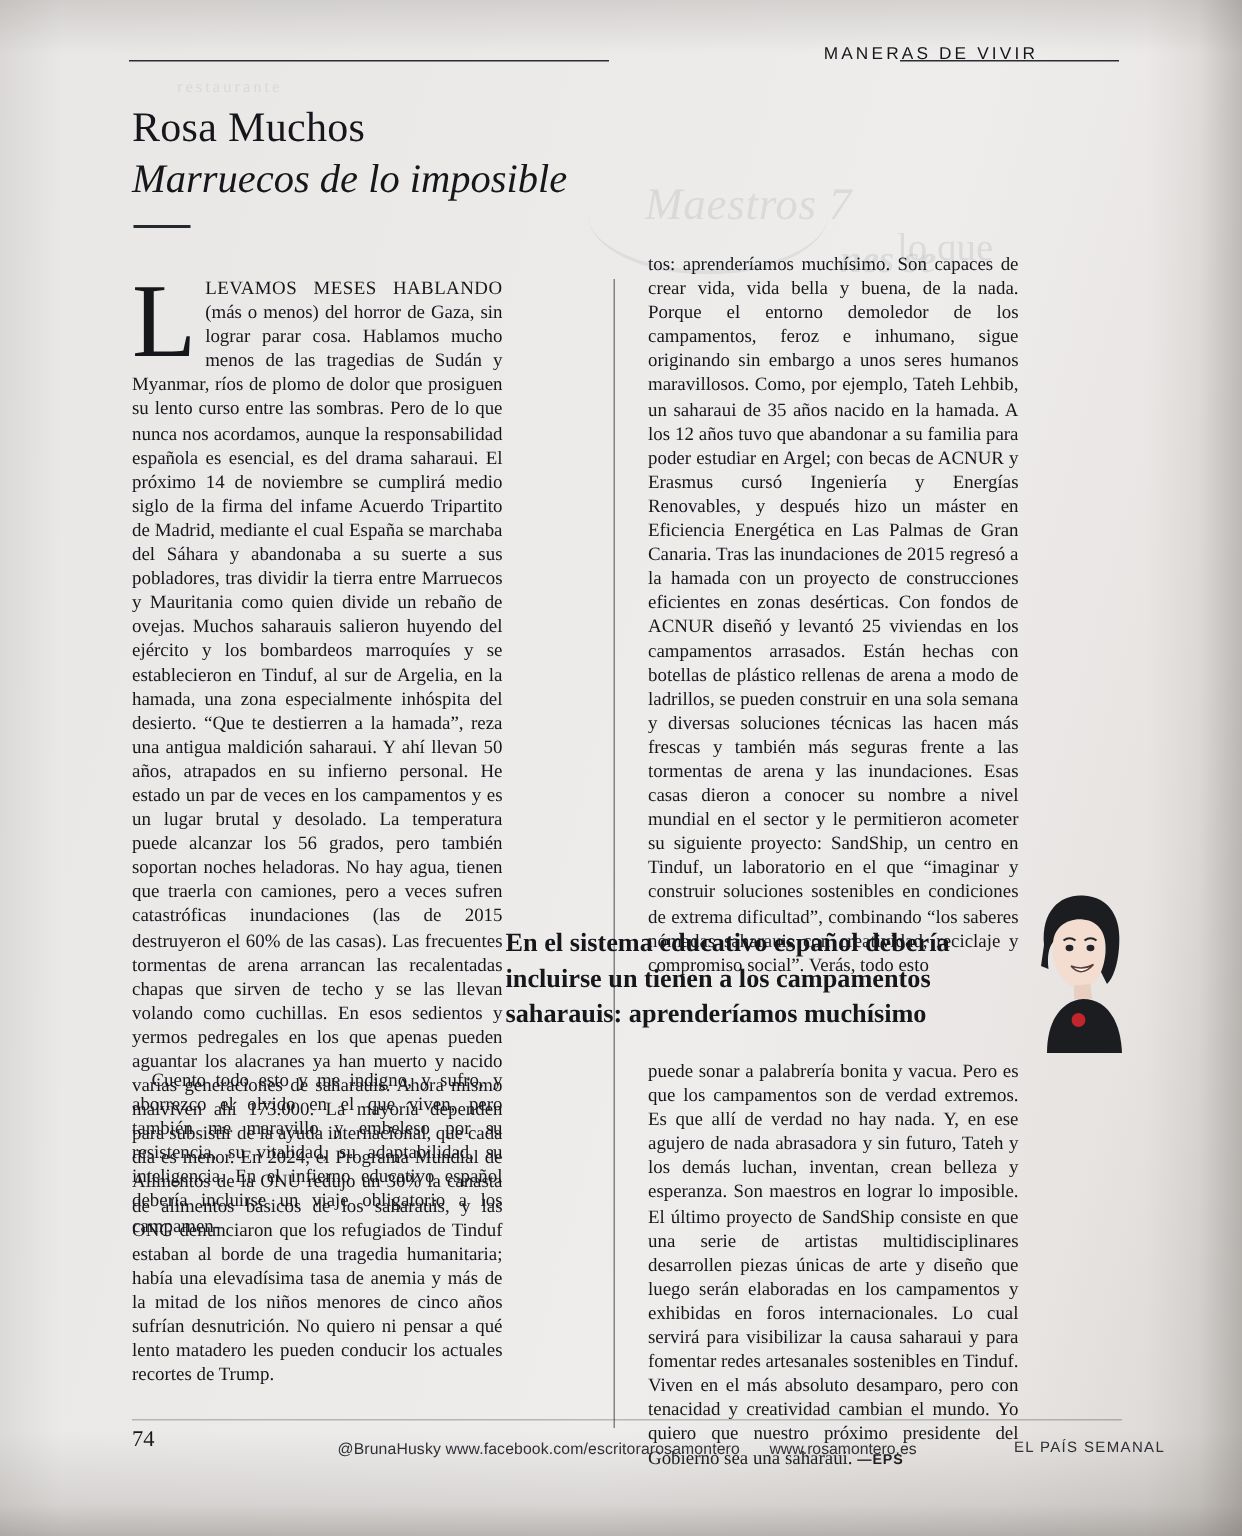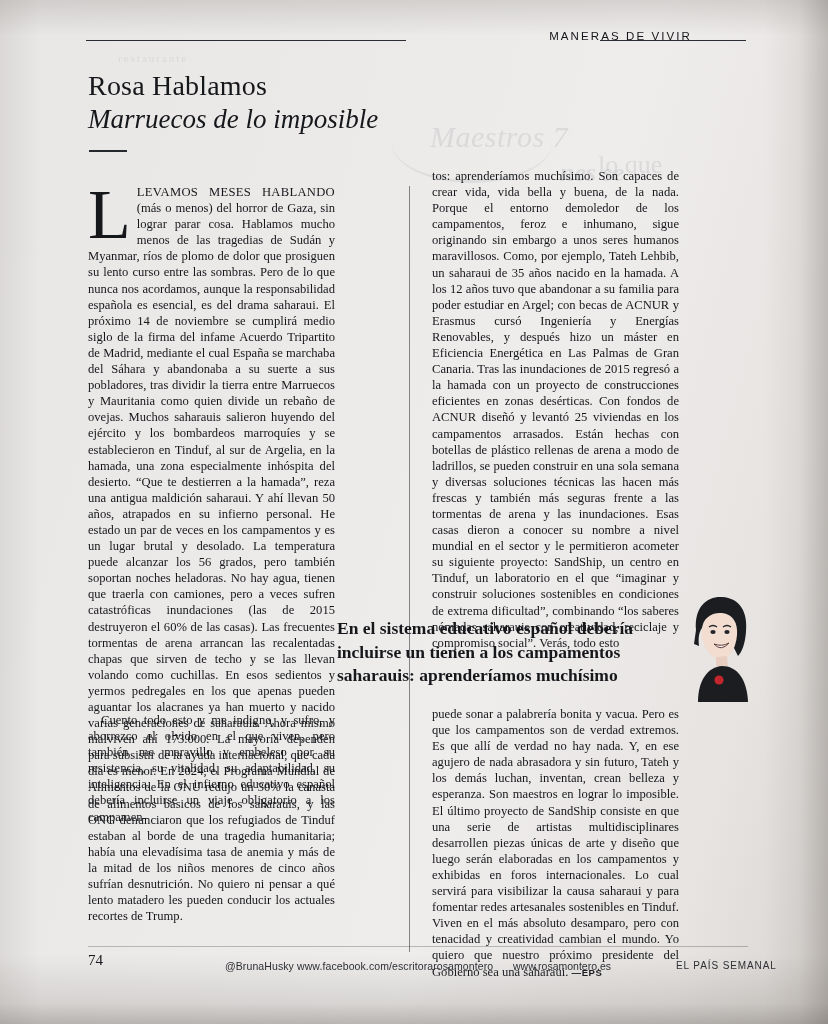--- a/index.html
+++ b/index.html
@@ -243,21 +243,21 @@
   <div class="ghost ghost-small">restaurante</div>
   <div class="ghost ghost-title">Maestros 7</div>
   <div class="ghost ghost-title2">nes se</div>
   <div class="ghost" style="left:598px; top:150px; font-size:26px; ">lo que</div>
   <div class="ghost-swoosh"></div>
 
   <div class="kicker-rule left"></div>
   <div class="kicker-rule right"></div>
   <div class="kicker">MANERAS DE VIVIR</div>
 
-  <div class="byline">Rosa Hablamos</div>
+  <div class="byline">Rosa Muchos</div>
   <div class="subtitle">Marruecos de lo imposible</div>
   <div class="short-rule"></div>
 
   <div class="vrule"></div>
 
   <div class="col col-left-a">
     <p class="first">
       <span class="dropcap">L</span><span class="smallcaps">LEVAMOS MESES HABLANDO</span><span> (más o menos) del horror de Gaza, sin lograr parar cosa. Hablamos mucho menos de las tragedias de Sudán y Myanmar, ríos de plomo de dolor que prosiguen su lento curso entre las sombras. Pero de lo que nunca nos acordamos, aunque la responsabilidad española es esencial, es del drama saharaui. El próximo 14 de noviembre se cumplirá medio siglo de la firma del infame Acuerdo Tripartito de Madrid, mediante el cual España se marchaba del Sáhara y abandonaba a su suerte a sus pobladores, tras dividir la tierra entre Marruecos y Mauritania como quien divide un rebaño de ovejas. Muchos saharauis salieron huyendo del ejército y los bombardeos marroquíes y se establecieron en Tinduf, al sur de Argelia, en la hamada, una zona especialmente inhóspita del desierto. “Que te destierren a la hamada”, reza una antigua maldición saharaui. Y ahí llevan 50 años, atrapados en su infierno personal. He estado un par de veces en los campamentos y es un lugar brutal y desolado. La temperatura puede alcanzar los 56 grados, pero también soportan noches heladoras. No hay agua, tienen que traerla con camiones, pero a veces sufren catastróficas inundaciones (las de 2015 destruyeron el 60% de las casas). Las frecuentes tormentas de arena arrancan las recalentadas chapas que sirven de techo y se las llevan volando como cuchillas. En esos sedientos y yermos pedregales en los que apenas pueden aguantar los alacranes ya han muerto y nacido varias generaciones de saharauis. Ahora mismo malviven ahí 173.000. La mayoría dependen para subsistir de la ayuda internacional, que cada día es menor. En 2024, el Programa Mundial de Alimentos de la ONU redujo un 30% la canasta de alimentos básicos de los saharauis, y las ONG denunciaron que los refugiados de Tinduf estaban al borde de una tragedia humanitaria; había una elevadísima tasa de anemia y más de la mitad de los niños menores de cinco años sufrían desnutrición. No quiero ni pensar a qué lento matadero les pueden conducir los actuales recortes de Trump.</span>
     </p>
   </div>

